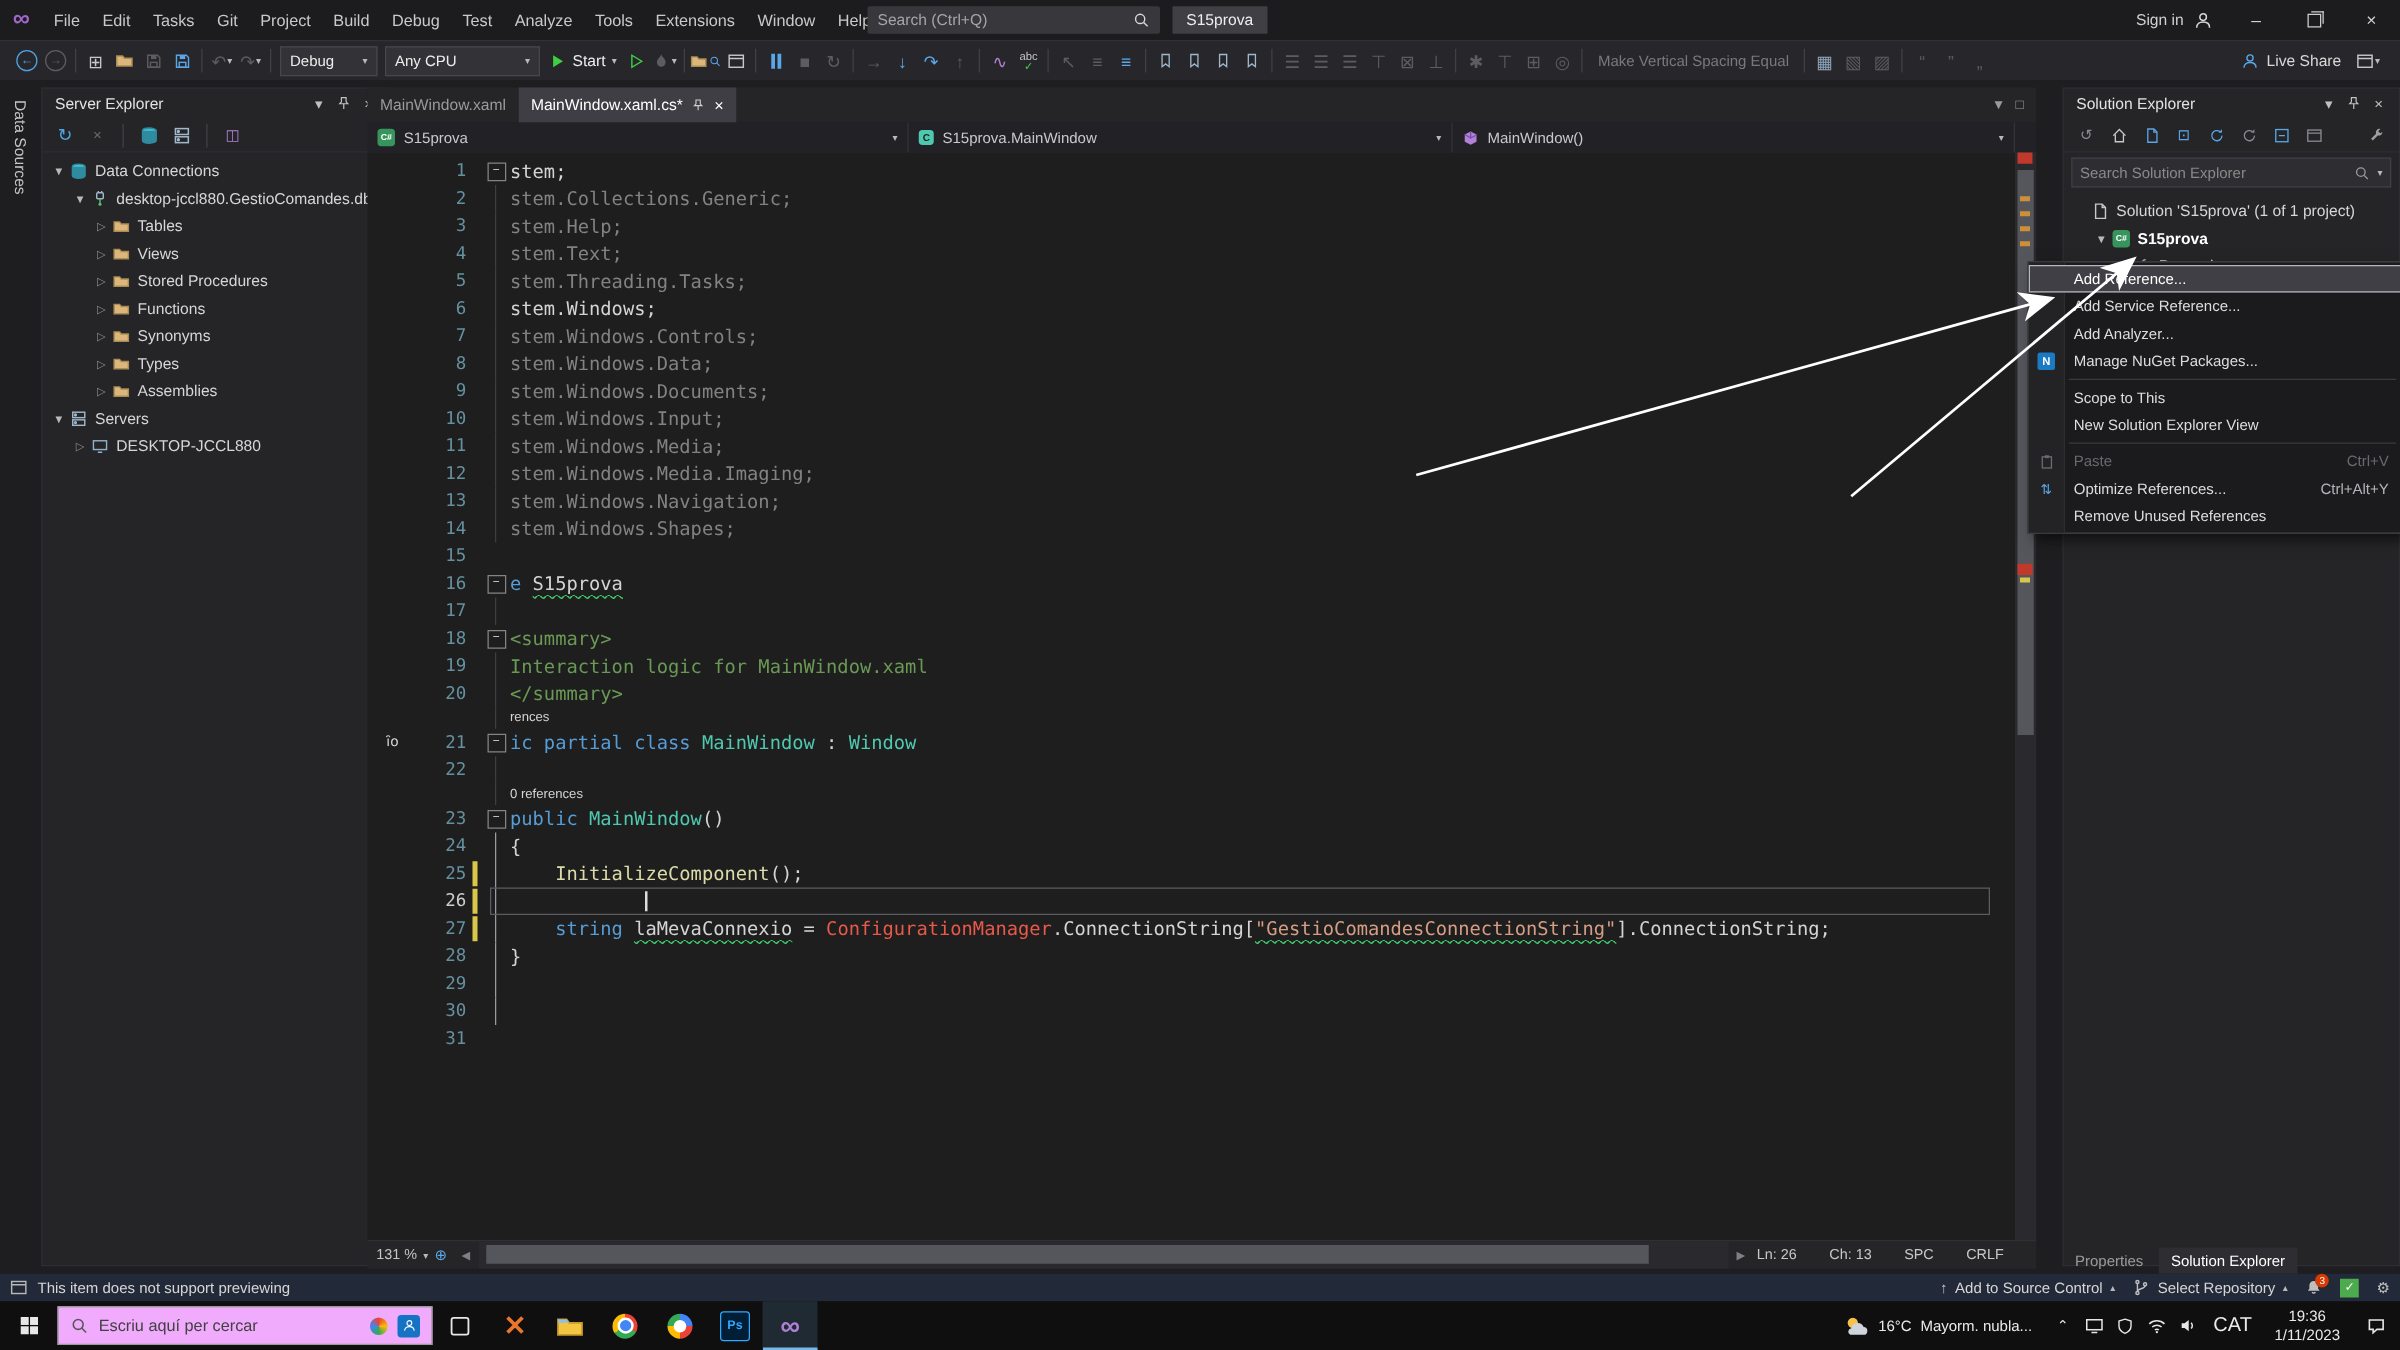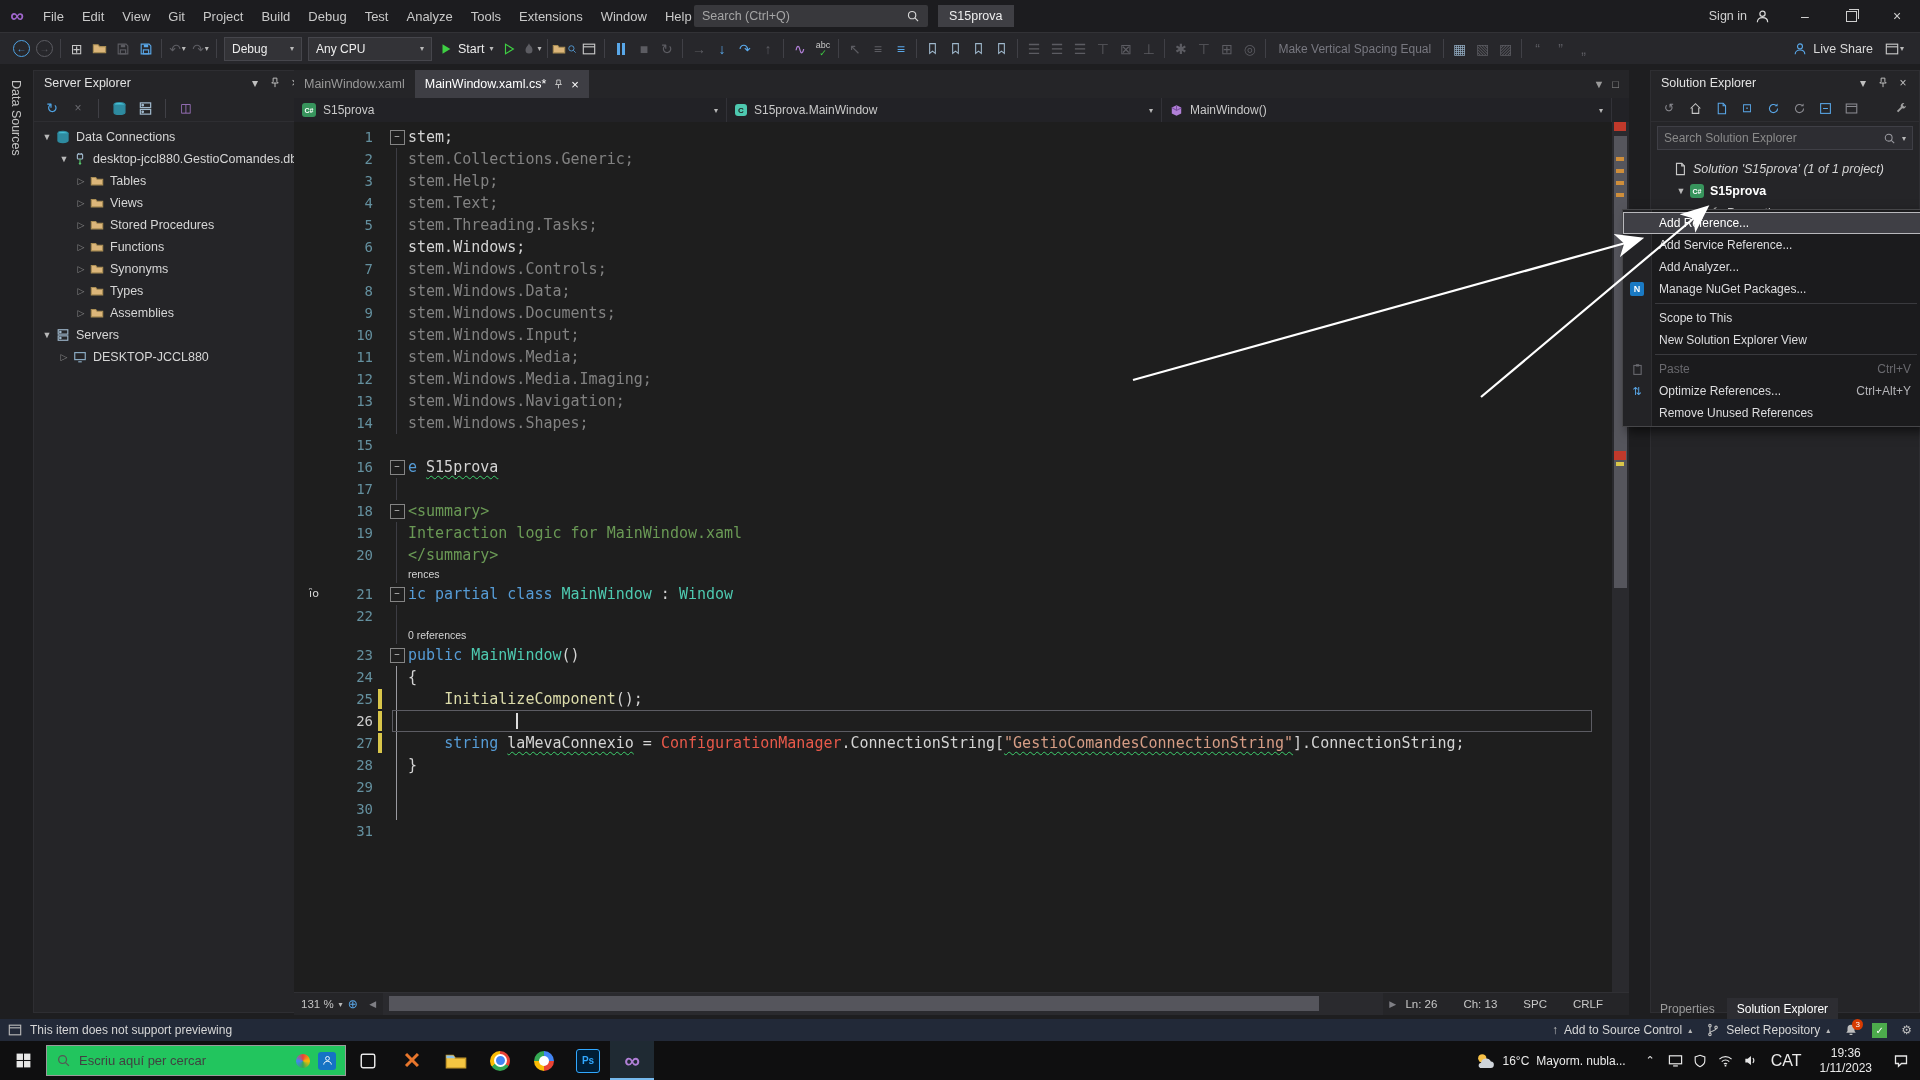--- a/index.html
+++ b/index.html
@@ -109,21 +109,21 @@
   #statusbar{position:absolute;left:0;top:1019px;width:1920px;height:22px;background:#222938;display:flex;align-items:center;
     font-size:12px;color:#d6d6d6;padding:0 8px;box-sizing:border-box;gap:8px;}
   #statusbar .right{margin-left:auto;display:flex;align-items:center;gap:14px;}
   .sbbtn{display:flex;align-items:center;gap:6px;}
   .badge{position:absolute;right:-5px;top:-4px;background:#d83b01;color:#fff;border-radius:50%;font-size:8px;width:11px;height:11px;
     display:flex;align-items:center;justify-content:center;}
   .greentile{width:15px;height:15px;background:#4cab4c;color:#fff;font-size:10px;display:flex;align-items:center;justify-content:center;}
   
   #taskbar{position:absolute;left:0;top:1041px;width:1920px;height:39px;background:#0f0f10;display:flex;align-items:center;z-index:20;}
   #start-btn{width:46px;height:39px;display:flex;align-items:center;justify-content:center;}
-  #tb-search{width:300px;height:31px;background:#22c55e;border:1px solid #9b9b9b;display:flex;align-items:center;gap:8px;
+  #tb-search{width:300px;height:31px;background:#f0abfc;border:1px solid #9b9b9b;display:flex;align-items:center;gap:8px;
     padding:0 9px;font-size:13px;color:#414141;box-sizing:border-box;}
   .tb-app{width:44px;height:39px;display:flex;align-items:center;justify-content:center;position:relative;}
   .tb-app.open{background:#1f2a33;box-shadow:inset 0 -2px 0 #76b9ed;}
   .tile{border-radius:3px;display:flex;align-items:center;justify-content:center;font-weight:bold;}
   #tray{margin-left:auto;display:flex;align-items:center;height:100%;}
   #weather{display:flex;align-items:center;gap:7px;font-size:12px;color:#eaeaea;padding:0 12px;}
   .trayic{width:25px;height:39px;display:flex;align-items:center;justify-content:center;color:#e6e6e6;}
   #lang{font-size:16px;color:#eaeaea;padding:0 8px;text-align:center;}
   #clock{font-size:12px;color:#eaeaea;text-align:center;line-height:15px;padding:0 10px;}
   #notif{width:38px;height:39px;display:flex;align-items:center;justify-content:center;}
@@ -131,21 +131,21 @@
   .mag-dark circle,.mag-dark line{stroke:#555}
 </style>
 </head>
 <body>
 
 <div id="titlebar">
   <div id="vs-logo">∞</div>
   <div id="menubar" style="display:flex;height:100%">
       <div class="menu-item">File</div>
       <div class="menu-item">Edit</div>
-      <div class="menu-item">View</div>
+      <div class="menu-item">Tasks</div>
       <div class="menu-item">Git</div>
       <div class="menu-item">Project</div>
       <div class="menu-item">Build</div>
       <div class="menu-item">Debug</div>
       <div class="menu-item">Test</div>
       <div class="menu-item">Analyze</div>
       <div class="menu-item">Tools</div>
       <div class="menu-item">Extensions</div>
       <div class="menu-item">Window</div>
       <div class="menu-item">Help</div>
@@ -732,21 +732,21 @@
     </div>
     <div class="tree" id="sol-tree">
         <div class="trow" style="padding-left: 6px;">
           <span class="ar"></span>
           <span class="ti">
             <svg width="14" height="14" viewBox="0 0 16 16" style="color:#c8c8c8" fill="none" stroke="currentColor" stroke-width="1.3">
               <path d="M4 1.5h6l3 3v10H4z"></path>
               <path d="M10 1.5v3h3"></path>
             </svg>
           </span>
-          <span style="margin-left:4px;font-style:italic;">Solution 'S15prova' (1 of 1 project)</span>
+          <span style="margin-left:4px;">Solution 'S15prova' (1 of 1 project)</span>
         </div>
         <div class="trow" style="padding-left: 23px;">
           <span class="ar">▼</span>
           <span class="ti">
             <span class="tile" style="width:14px;height:14px;background:#37945c;color:#fff;font-size:7px">C#</span>
           </span>
           <span style="margin-left:4px;font-weight:bold;color:#fff;">S15prova</span>
         </div>
         <div class="trow" style="padding-left: 40px;">
           <span class="ar col">▷</span>

